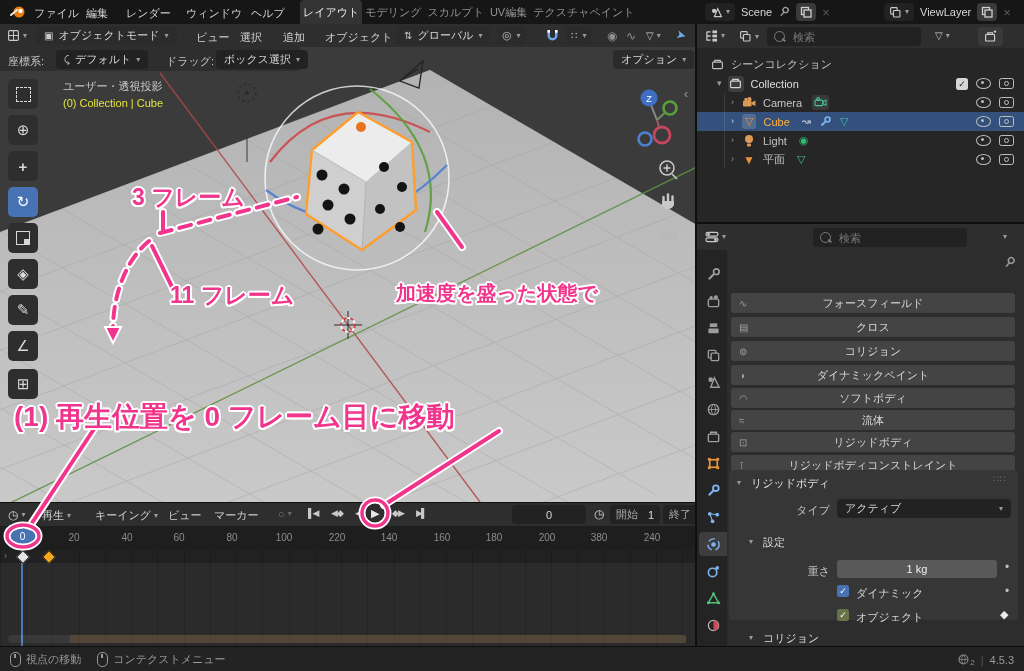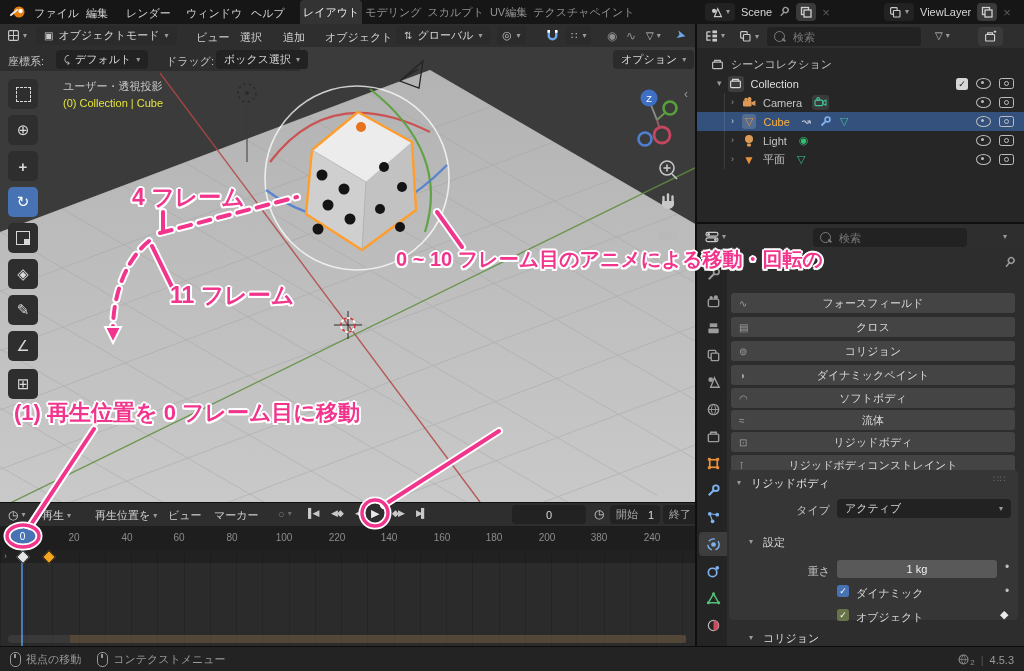--- a/index.html
+++ b/index.html
@@ -332,21 +332,21 @@
     <div class="abs" style="left:0;top:0;width:697px;height:23px;background:#2e2e2e">
       <span class="abs hdrbtn" style="left:8px;top:5px">
           <span style="color:#c9c9c9;font-size:12px">◷</span>
           <span class="cv">▾</span>
         </span>
       <span class="abs hdrbtn mtxt" style="left:42px;top:5px">
           <span>再生</span>
           <span class="cv">▾</span>
         </span>
       <span class="abs hdrbtn mtxt" style="left:95px;top:5px">
-          <span>再生位置を</span>
+          <span>キーイング</span>
           <span class="cv">▾</span>
         </span>
       <span class="abs mtxt" style="left:168px;top:5px">ビュー</span>
       <span class="abs mtxt" style="left:214px;top:5px">マーカー</span>
       <span class="abs hdrbtn" style="left:278px;top:5px">
           <span style="color:#7a7a7a;font-size:11px">○</span>
           <span class="cv" style="color:#6a6a6a">▾</span>
         </span>
       <span class="abs" style="left:308px;top:5px;color:#c9c9c9;font-size:9px;letter-spacing:-2px">▌◀</span>
       <span class="abs" style="left:331px;top:5px;color:#c9c9c9;font-size:9px;letter-spacing:-1px">◀◆</span>
@@ -728,18 +728,18 @@
         <path d="M94,429 L30,526"></path>
         <path d="M499,431 L384,505"></path>
       </g>
       <polygon points="105,327 121,327 113,343" fill="#f2358c" stroke="#fff" stroke-width="2"></polygon>
       <ellipse cx="23" cy="536" rx="16" ry="11" stroke="#fff" stroke-width="7"></ellipse>
       <ellipse cx="23" cy="536" rx="16" ry="11" stroke="#f2358c" stroke-width="3.5"></ellipse>
       <circle cx="375" cy="513" r="13" stroke="#fff" stroke-width="7"></circle>
       <circle cx="375" cy="513" r="13" stroke="#f2358c" stroke-width="3.5"></circle>
     </g>
   </svg>
-  <div class="ann" style="left:132px;top:182px;font-size:23px">4 フレーム</div>
+  <div class="ann" style="left:132px;top:182px;font-size:23px">3 フレーム</div>
   <div class="ann" style="left:170px;top:280px;font-size:23px">11 フレーム</div>
-  <div class="ann" style="left:396px;top:246px;font-size:20px">0 ~ 10 フレーム目のアニメによる移動・回転の</div>
-  <div class="ann" style="left:14px;top:398px;font-size:22px">(1) 再生位置を 0 フレーム目に移動</div>
+  <div class="ann" style="left:396px;top:280px;font-size:20px">加速度を盛った状態で</div>
+  <div class="ann" style="left:14px;top:398px;font-size:28px">(1) 再生位置を 0 フレーム目に移動</div>
 
 </div>
 
 </body></html>

